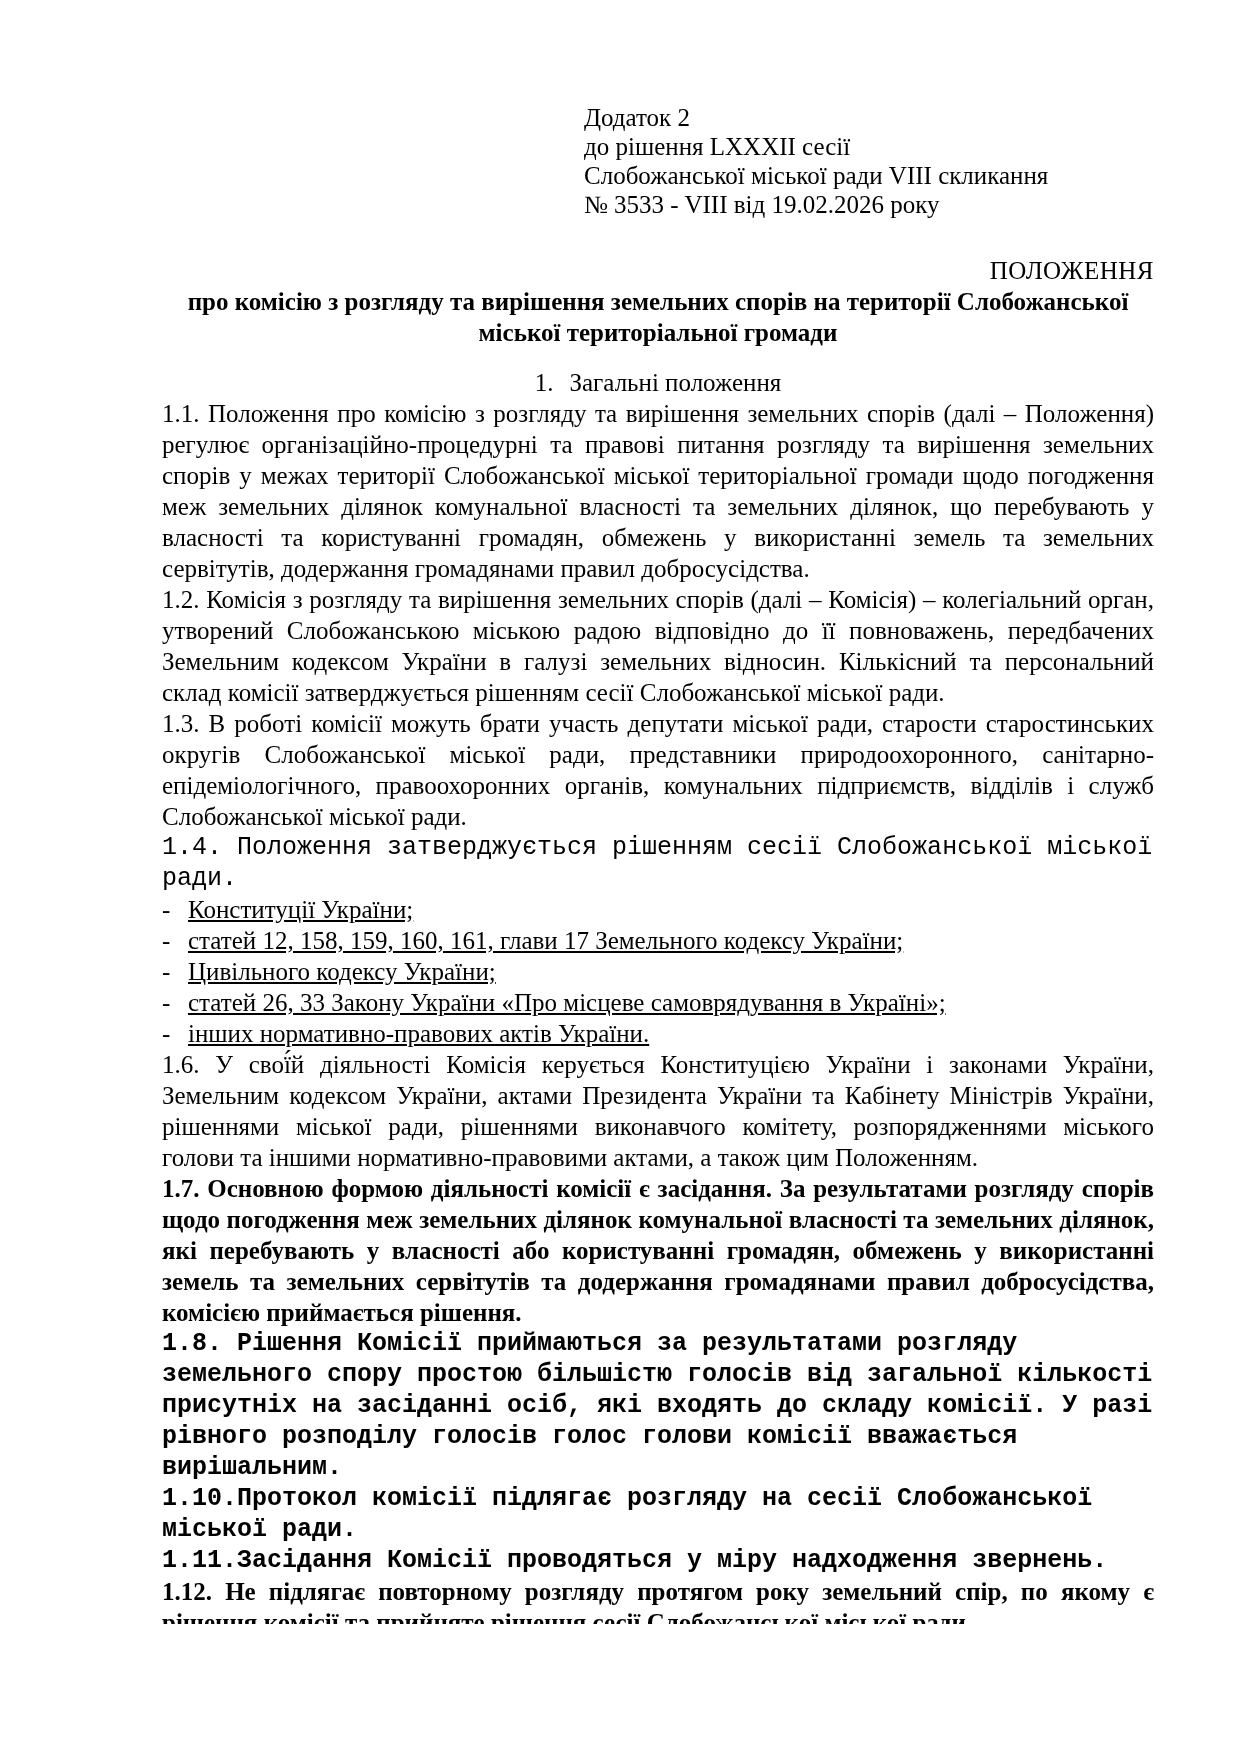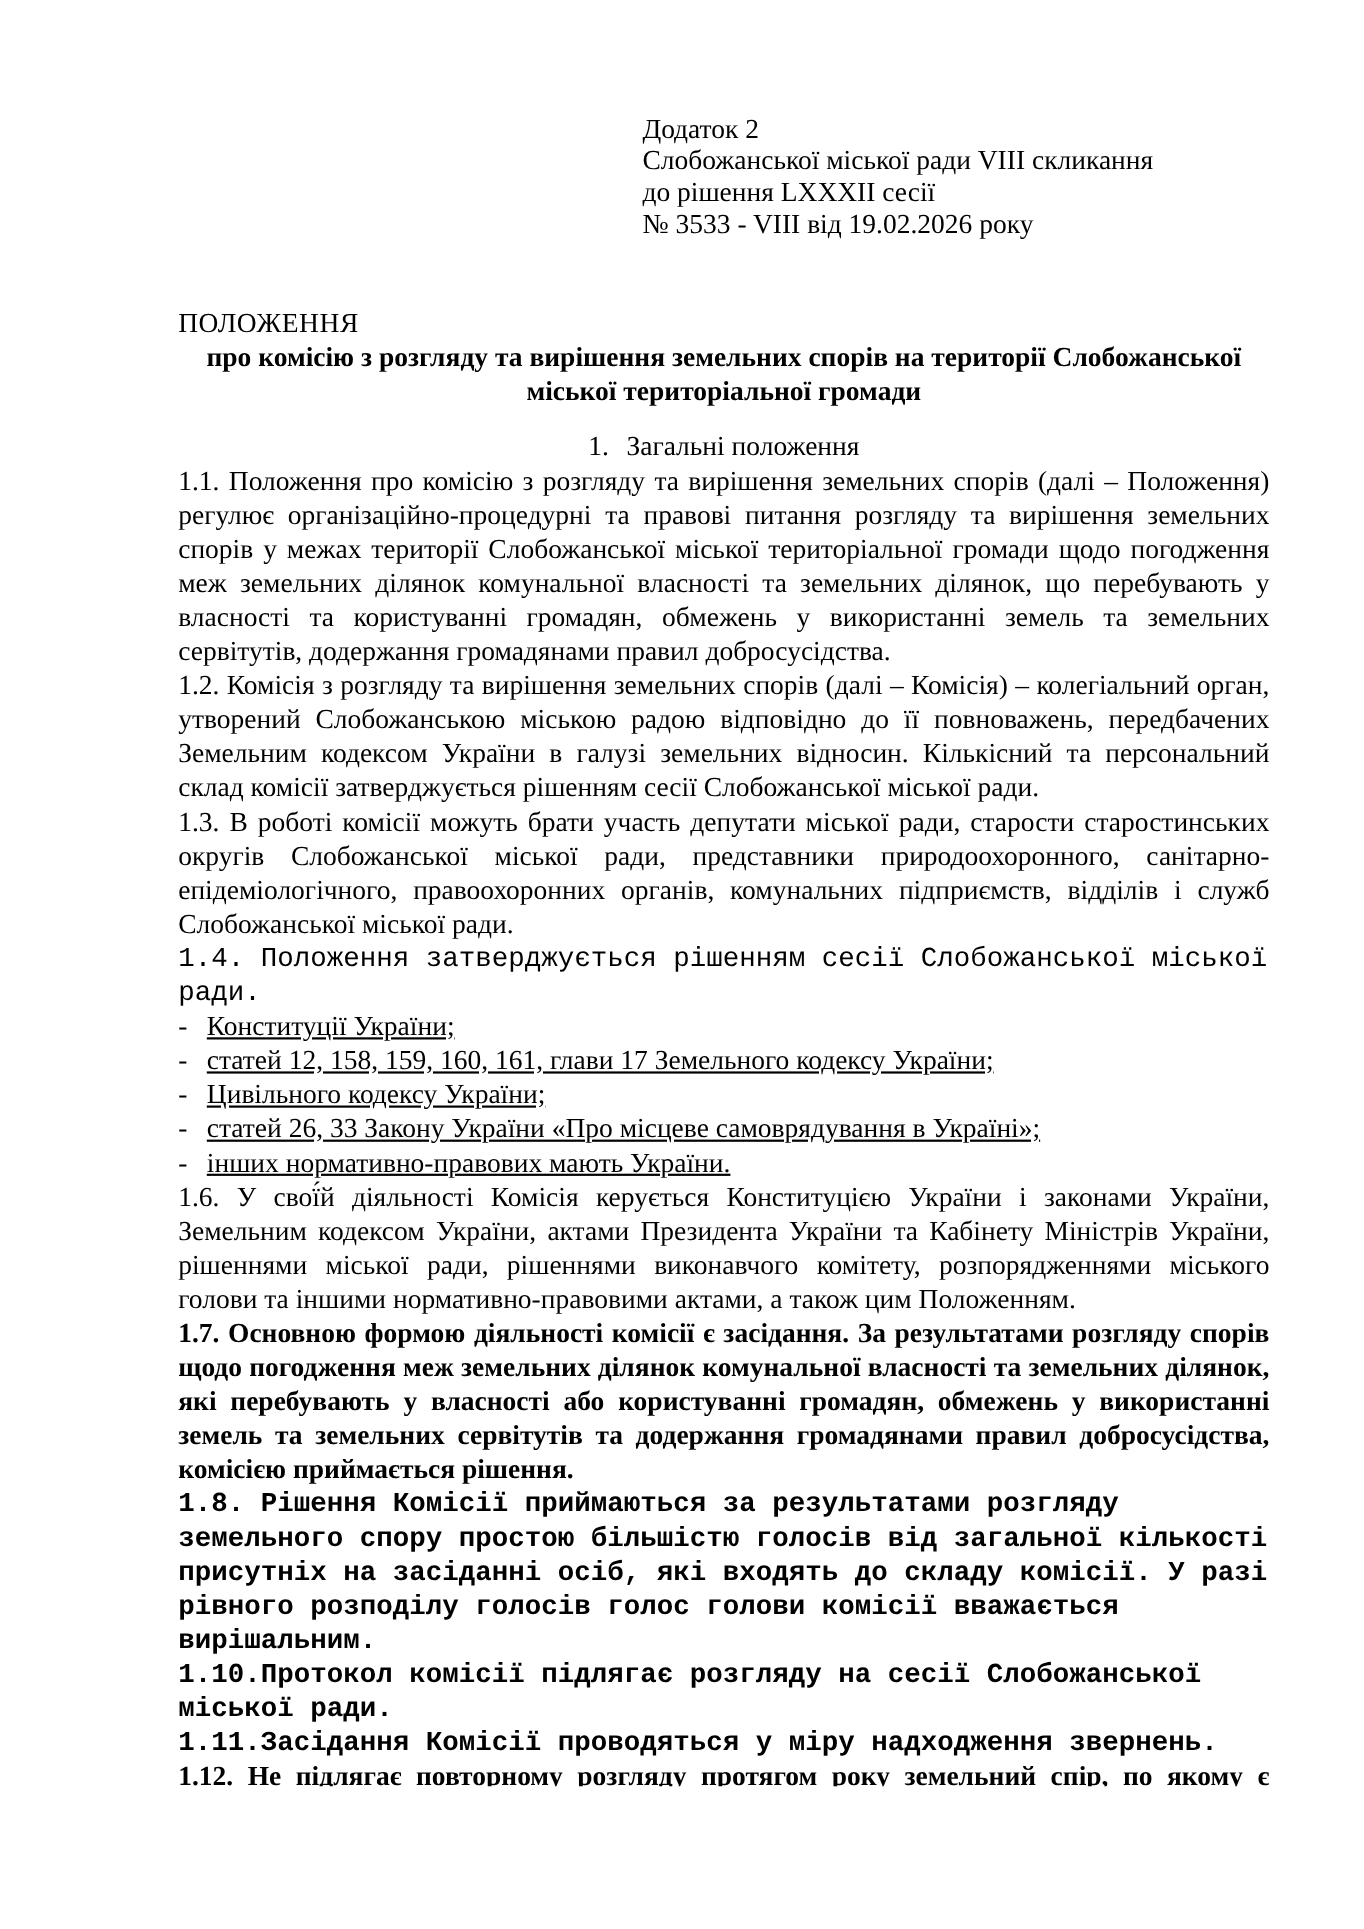--- a/index.html
+++ b/index.html
@@ -15,22 +15,22 @@
     line-height: 31px;
     padding: 103px 86px 40px 162px;
     overflow: hidden;
   }
   .appendix {
     margin-left: 422px;
     line-height: 29px;
   }
   .appendix div { white-space: nowrap; }
   .doc-title {
-    text-align: left;
-    margin-top: 60px;
+    text-align: right;
+    margin-top: 36px;
     letter-spacing: 0.5px;
   }
   .doc-subtitle {
     text-align: center;
     font-weight: bold;
   }
   .section-heading {
     text-align: center;
     margin-top: 19px;
   }
@@ -48,22 +48,22 @@
   }
   .list-item .txt { flex: 1 1 auto; text-decoration: underline; }
 </style>
 </head>
 <body>
 
 <div class="page">
 
   <div class="appendix">
     <div>Додаток 2</div>
+    <div>до рішення LXXXII сесії</div>
     <div>Слобожанської міської ради VIII скликання</div>
-    <div>до рішення LXXXII сесії</div>
     <div>№ 3533 - VIII від 19.02.2026 року</div>
   </div>
 
   <div class="doc-title">ПОЛОЖЕННЯ</div>
 
   <div class="doc-subtitle">про комісію з розгляду та вирішення земельних спорів на території Слобожанської міської територіальної громади</div>
 
   <div class="section-heading">
     <span class="num">1.</span><span>Загальні положення</span>
   </div>
@@ -85,21 +85,21 @@
     <div class="list-item">
       <span class="dash">-</span>
       <span class="txt">Цивільного кодексу України;</span>
     </div>
     <div class="list-item">
       <span class="dash">-</span>
       <span class="txt">статей 26, 33 Закону України «Про місцеве самоврядування в Україні»;</span>
     </div>
     <div class="list-item">
       <span class="dash">-</span>
-      <span class="txt">інших нормативно-правових мають України.</span>
+      <span class="txt">інших нормативно-правових актів України.</span>
     </div>
   </div>
 
   <p class="par">1.6. У свої́й діяльності Комісія керується Конституцією України і законами України, Земельним кодексом України, актами Президента України та Кабінету Міністрів України, рішеннями міської ради, рішеннями виконавчого комітету, розпорядженнями міського голови та іншими нормативно-правовими актами, а також цим Положенням.</p>
   <p class="par bold">1.7. Основною формою діяльності комісії є засідання. За результатами розгляду спорів щодо погодження меж земельних ділянок комунальної власності та земельних ділянок, які перебувають у власності або користуванні громадян, обмежень у використанні земель та земельних сервітутів та додержання громадянами правил добросусідства, комісією приймається рішення.</p>
   <p class="par left bold">1.8. Рішення Комісії приймаються за результатами розгляду земельного спору простою більшістю голосів від загальної кількості присутніх на засіданні осіб, які входять до складу комісії. У разі рівного розподілу голосів голос голови комісії вважається вирішальним.</p>
   <p class="par left bold">1.10.Протокол комісії підлягає розгляду на сесії Слобожанської міської ради.</p>
   <p class="par left bold">1.11.Засідання Комісії проводяться у міру надходження звернень.</p>
   <p class="par bold">1.12. Не підлягає повторному розгляду протягом року земельний спір, по якому є рішення комісії та прийняте рішення сесії Слобожанської міської ради.</p>
 

